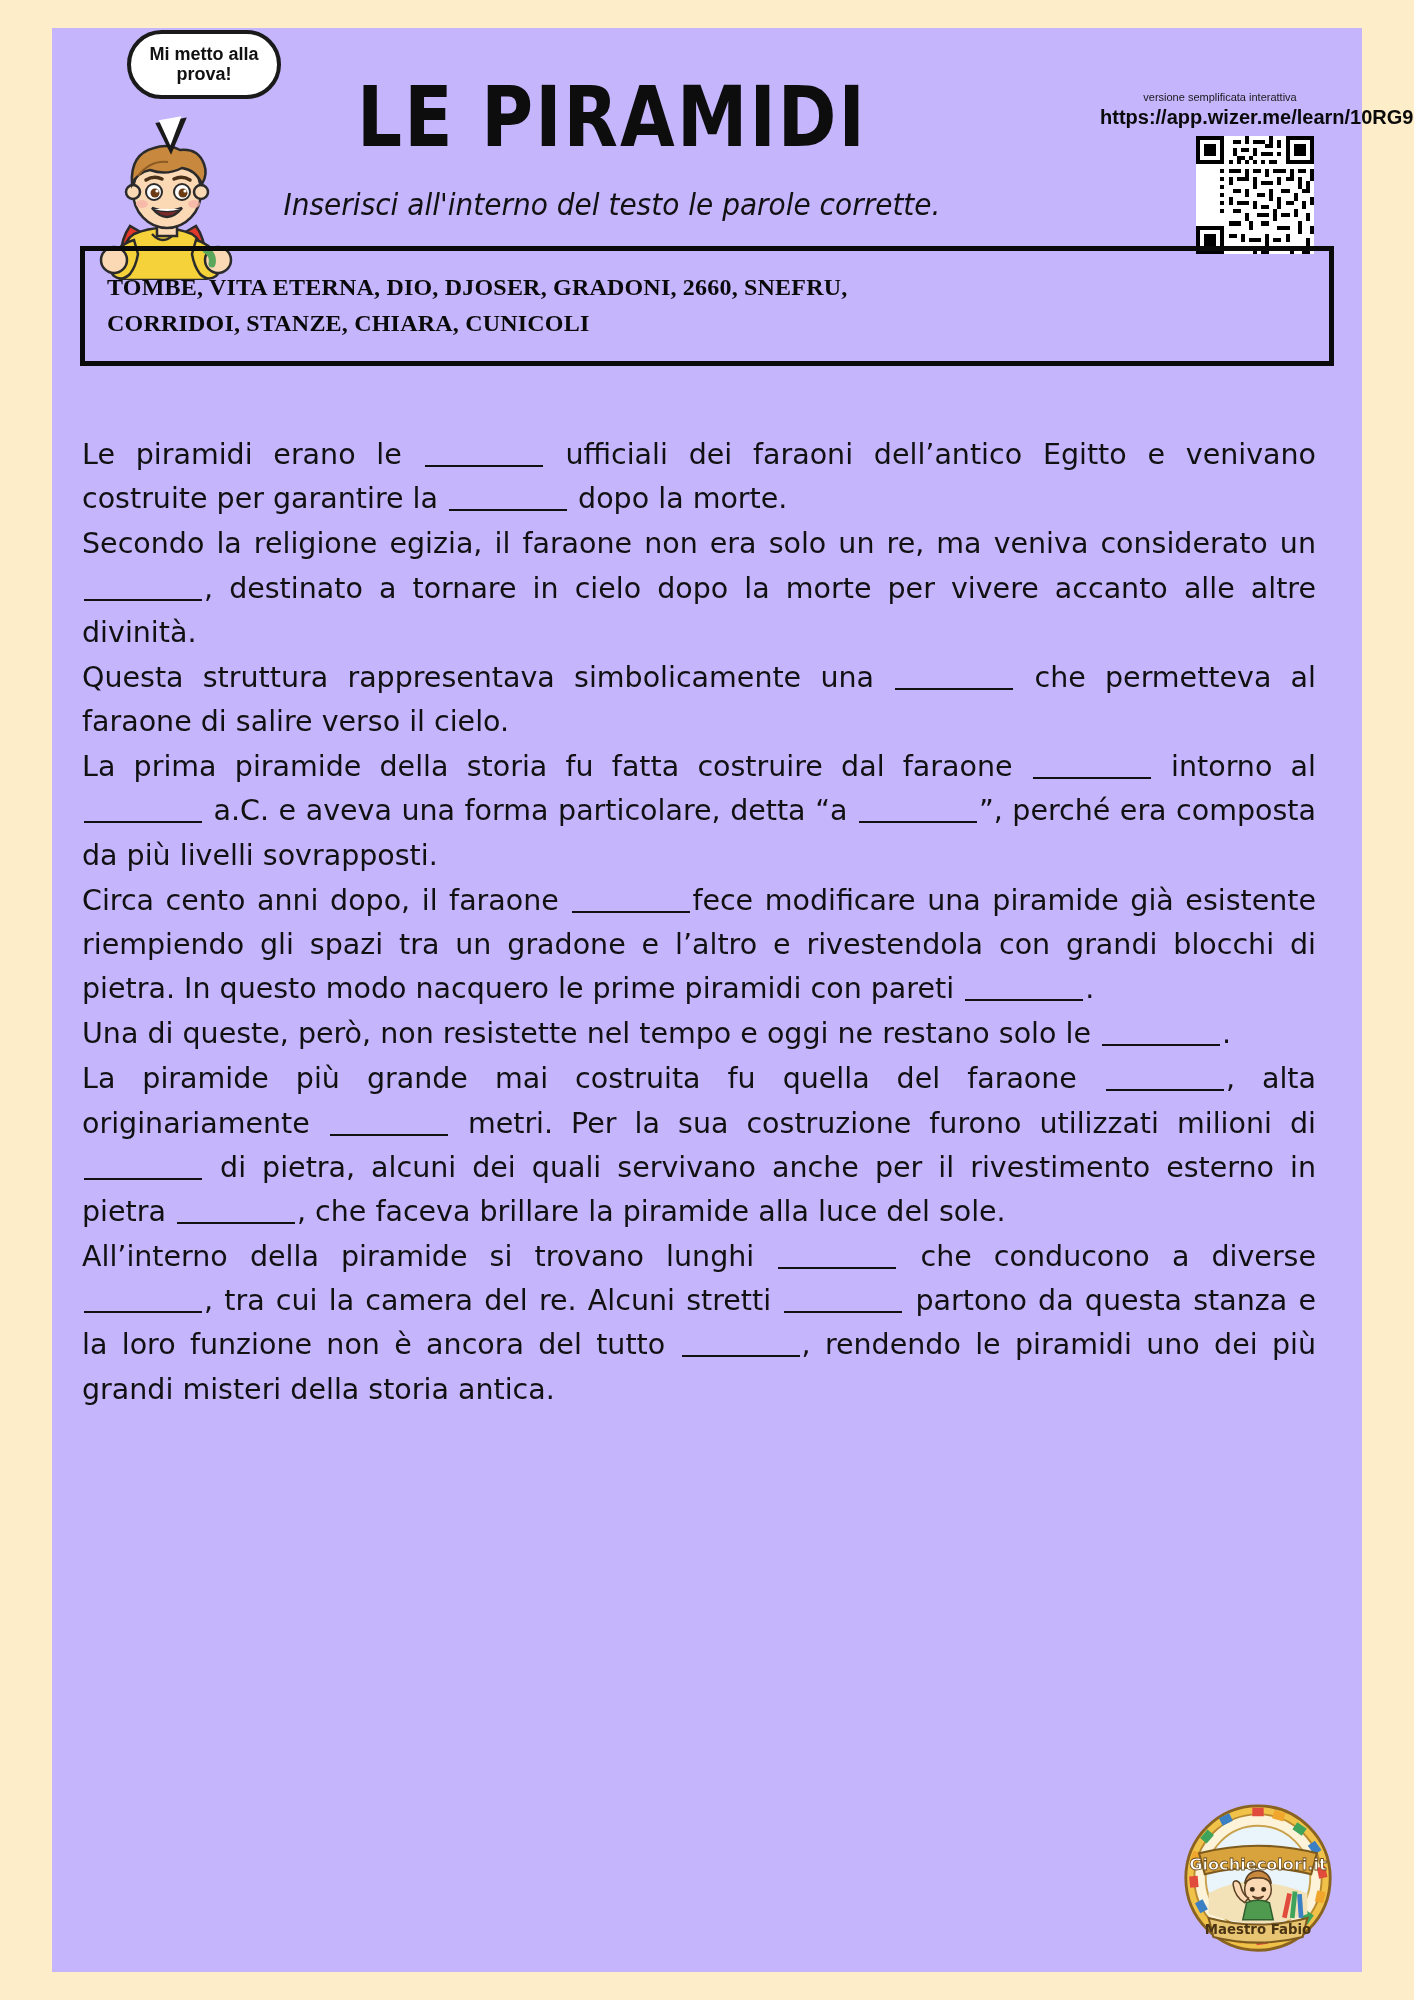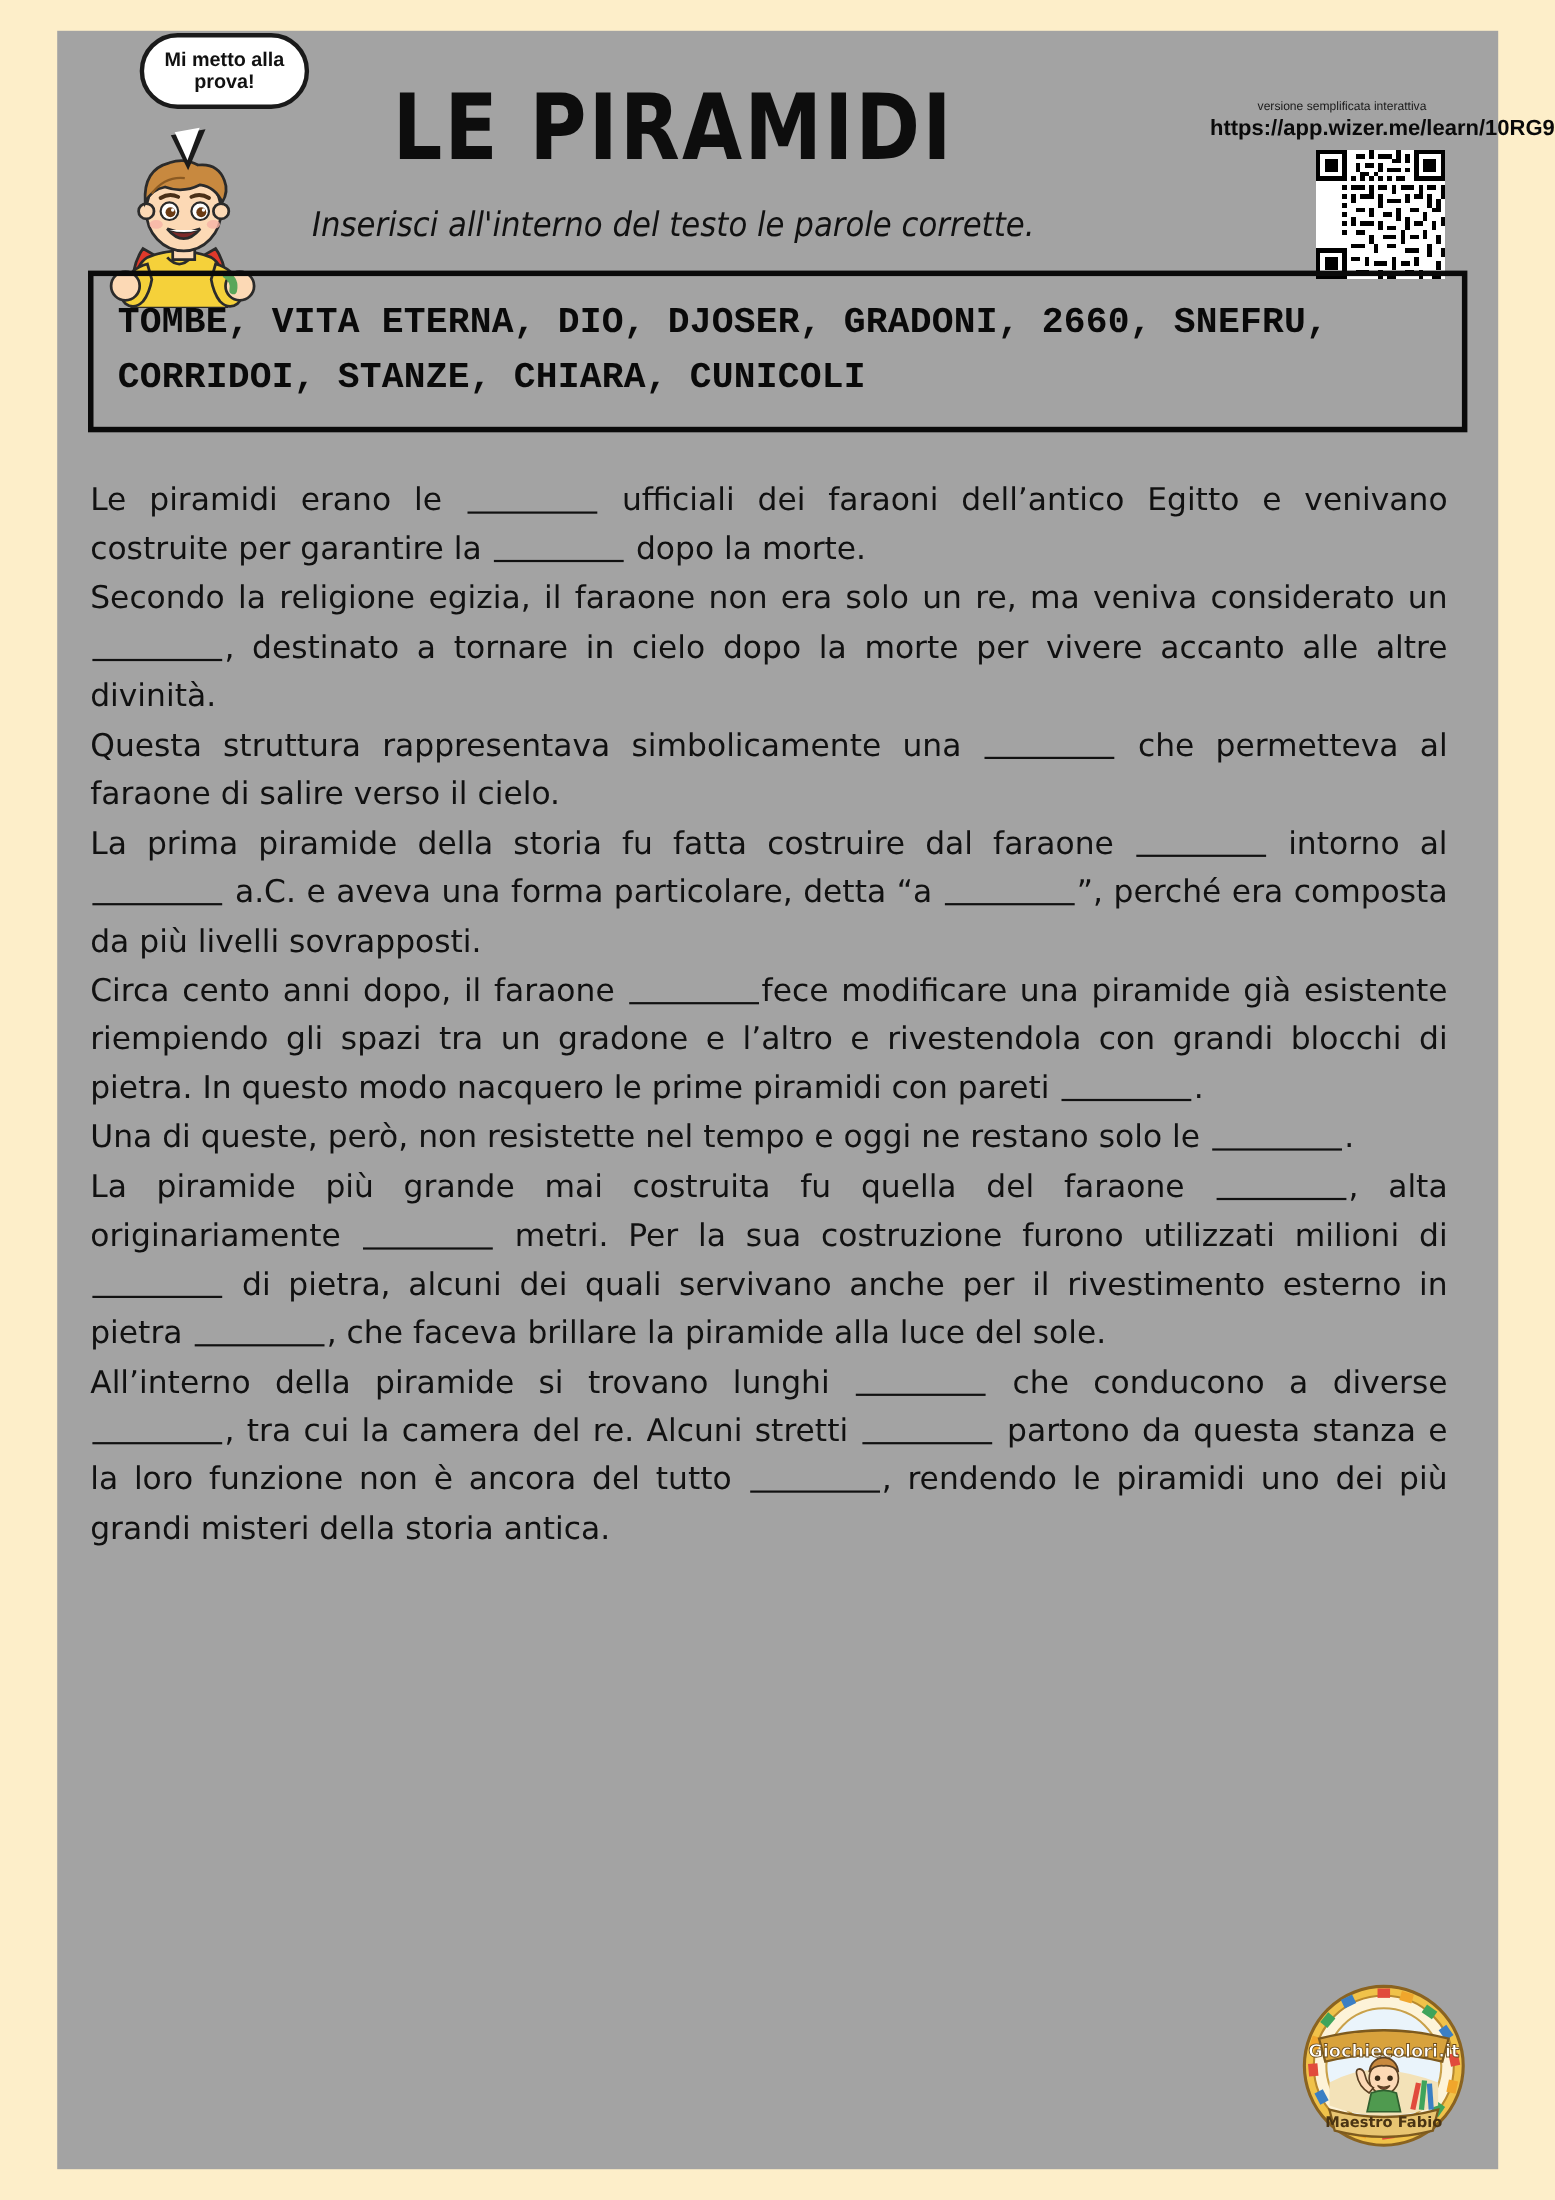--- a/index.html
+++ b/index.html
@@ -13,21 +13,21 @@
     font-family: "Liberation Sans", sans-serif;
     overflow: hidden;
   }
 
   .page {
     position: absolute;
     left: 52px;
     top: 28px;
     width: 1310px;
     height: 1944px;
-    background: #a3a3a3;
+    background: #c4b5fd;
     box-sizing: border-box;
   }
 
   
   .header {
     position: relative;
     height: 240px;
   }
 
   .mascot {
@@ -137,23 +137,23 @@
   .wordbank {
     position: absolute;
     left: 28px;
     top: 218px;
     width: 1254px;
     border: 5px solid #0a0a0a;
     box-sizing: border-box;
     padding: 18px 22px 20px;
   }
   .wordbank-line {
-    font-family: Liberation Mono, monospace;
+    font-family: Liberation Serif, serif;
     font-weight: bold;
-    font-size: 33px;
+    font-size: 24px;
     line-height: 1.5;
     color: #0a0a0a;
     letter-spacing: 0.2px;
   }
 
   
   .body-text {
     position: absolute;
     left: 30px;
     top: 405px;

